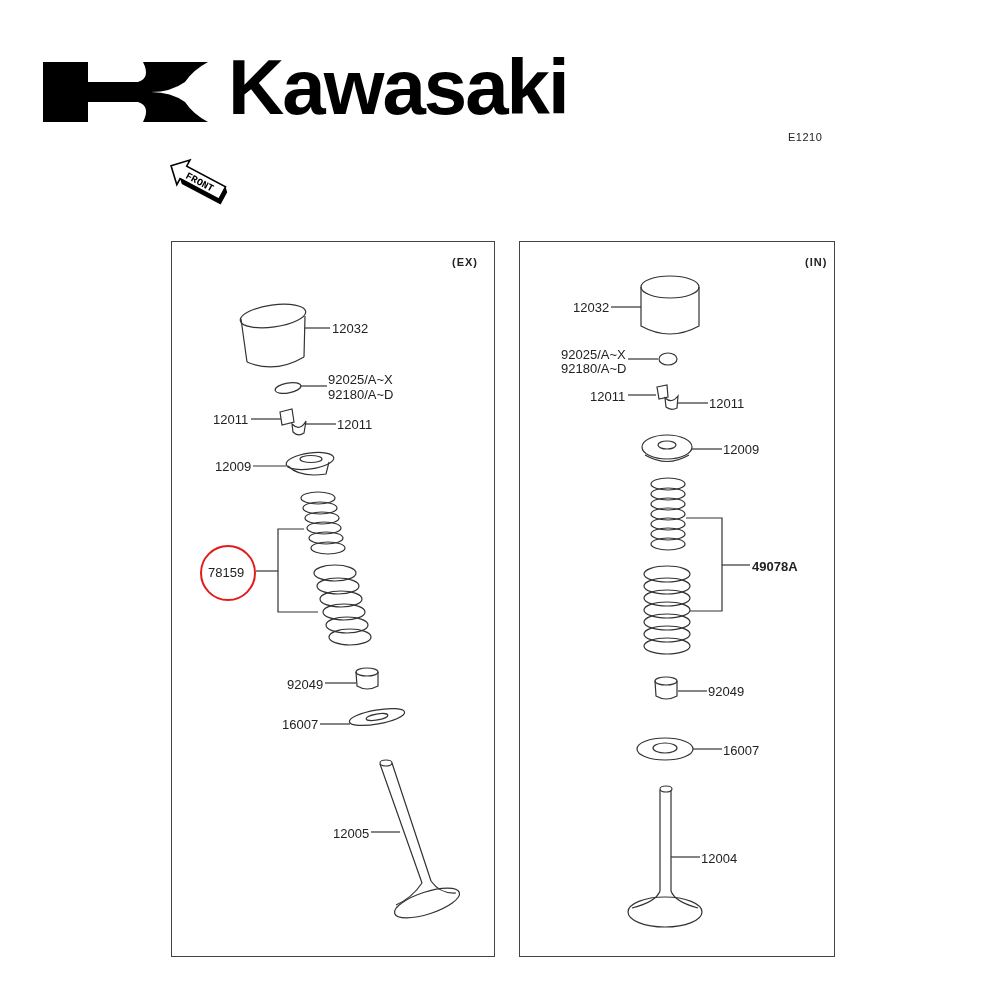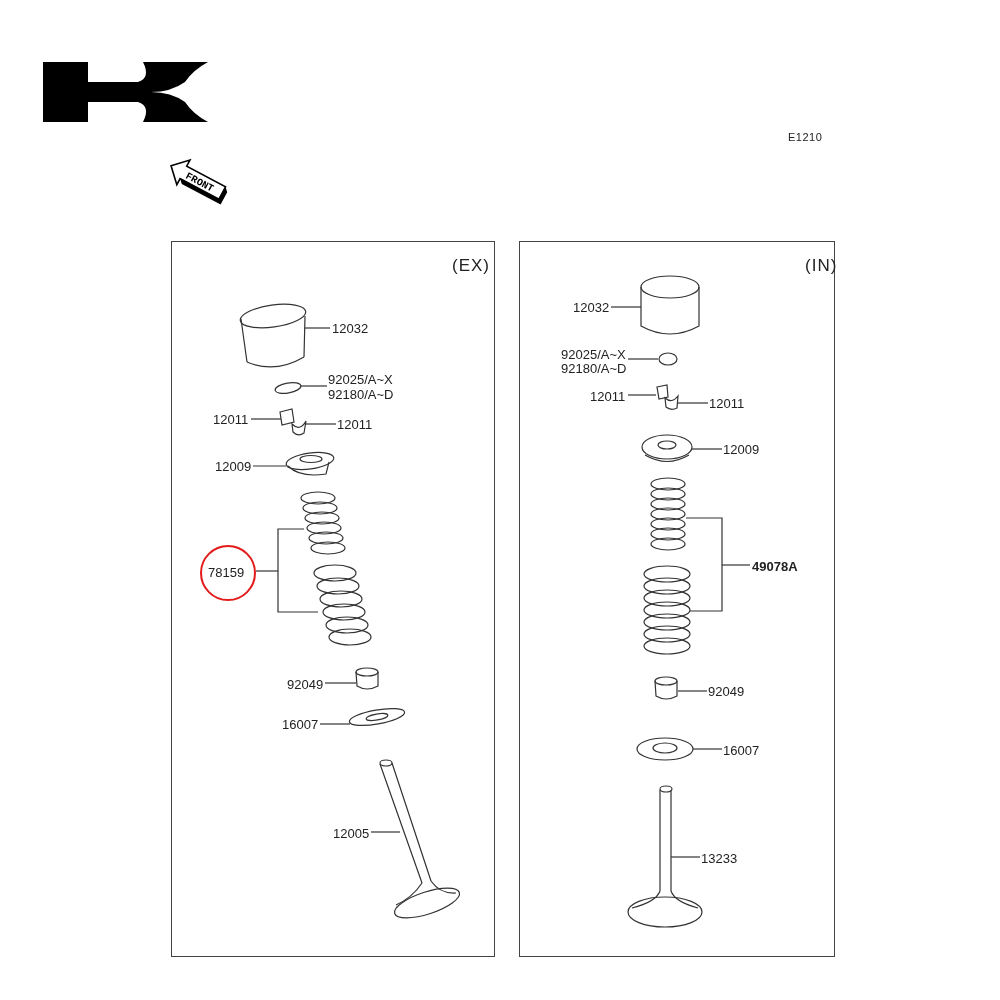--- a/index.html
+++ b/index.html
@@ -5,33 +5,34 @@
   html, body { margin:0; padding:0; background:#ffffff; }
   body { width:1000px; height:1000px; position:relative; overflow:hidden; font-family:"Liberation Sans", sans-serif; color:#222; }
   .abs { position:absolute; }
   .logo { left:43px; top:62px; width:525px; height:60px; }
   .logo-text { position:absolute; left:185px; top:-14px; font-family:"Liberation Sans", sans-serif; font-weight:bold; font-size:78px; letter-spacing:-2px; color:#000; line-height:1; }
   .code { left:788px; top:131px; font-size:11px; color:#222; letter-spacing:0.5px;text-align:right; }
   .front { left:162px; top:150px; width:70px; height:66px; }
   .panel { border:1.5px solid #444; background:#fff; box-sizing:border-box; }
   .panel-ex { left:171px; top:241px; width:324px; height:716px; }
   .panel-in { left:519px; top:241px; width:316px; height:716px; }
-  .ptag { font-size:17px; color:#222; letter-spacing:1px; }
+  .ptag { font-size:11px; color:#222; letter-spacing:1px;font-weight:bold; }
   .lbl { font-size:13px; color:#222; white-space:nowrap; line-height:1; }
   svg.diagram { position:absolute; left:0; top:0; }
   .highlight { left:200px; top:545px; width:56px; height:56px; border:2px solid #e31b1b; border-radius:50%; box-sizing:border-box; }
 </style>
 </head>
 <body>
 
 <div class="abs logo">
   <svg width="180" height="60" viewBox="0 0 180 60">
     <rect x="0" y="0" width="45" height="60" fill="#000"></rect>
     <path d="M45 20 L95 20 Q108 16 100 0 L165 0 Q150 8 142 20 Q128 30 108 30 Q128 30 142 40 Q150 52 165 60 L100 60 Q108 44 95 40 L45 40 Z" fill="#000"></path>
   </svg>
+  <span class="logo-text">Kawasaki</span>
 </div>
 
 <div class="abs code">E1210</div>
 
 <div class="abs front">
   <svg width="70" height="66" viewBox="0 0 70 66">
     <g transform="rotate(28 35 33)">
       <path d="M4 30 L18 16 L18 23 L62 23 L62 37 L18 37 L18 44 Z" fill="#fff" stroke="#000" stroke-width="1.6"></path>
       <path d="M62 23 L66 27 L66 41 L62 37 Z M18 37 L62 37 L66 41 L22 41 Z" fill="#000"></path>
       <text x="22" y="34" font-family="Liberation Mono, monospace" font-weight="bold" font-size="10" fill="#000">FRONT</text>
@@ -176,13 +177,13 @@
 
 <div class="abs lbl" style="left:573px;top:301px;">12032</div>
 <div class="abs lbl" style="left:561px;top:348px;">92025/A~X</div>
 <div class="abs lbl" style="left:561px;top:362px;">92180/A~D</div>
 <div class="abs lbl" style="left:590px;top:390px;">12011</div>
 <div class="abs lbl" style="left:709px;top:397px;">12011</div>
 <div class="abs lbl" style="left:723px;top:443px;">12009</div>
 <div class="abs lbl" style="left:752px;top:560px;font-weight:bold;">49078A</div>
 <div class="abs lbl" style="left:708px;top:685px;">92049</div>
 <div class="abs lbl" style="left:723px;top:744px;">16007</div>
-<div class="abs lbl" style="left:701px;top:852px;">13233</div>
+<div class="abs lbl" style="left:701px;top:852px;">12004</div>
 
 </body></html>

